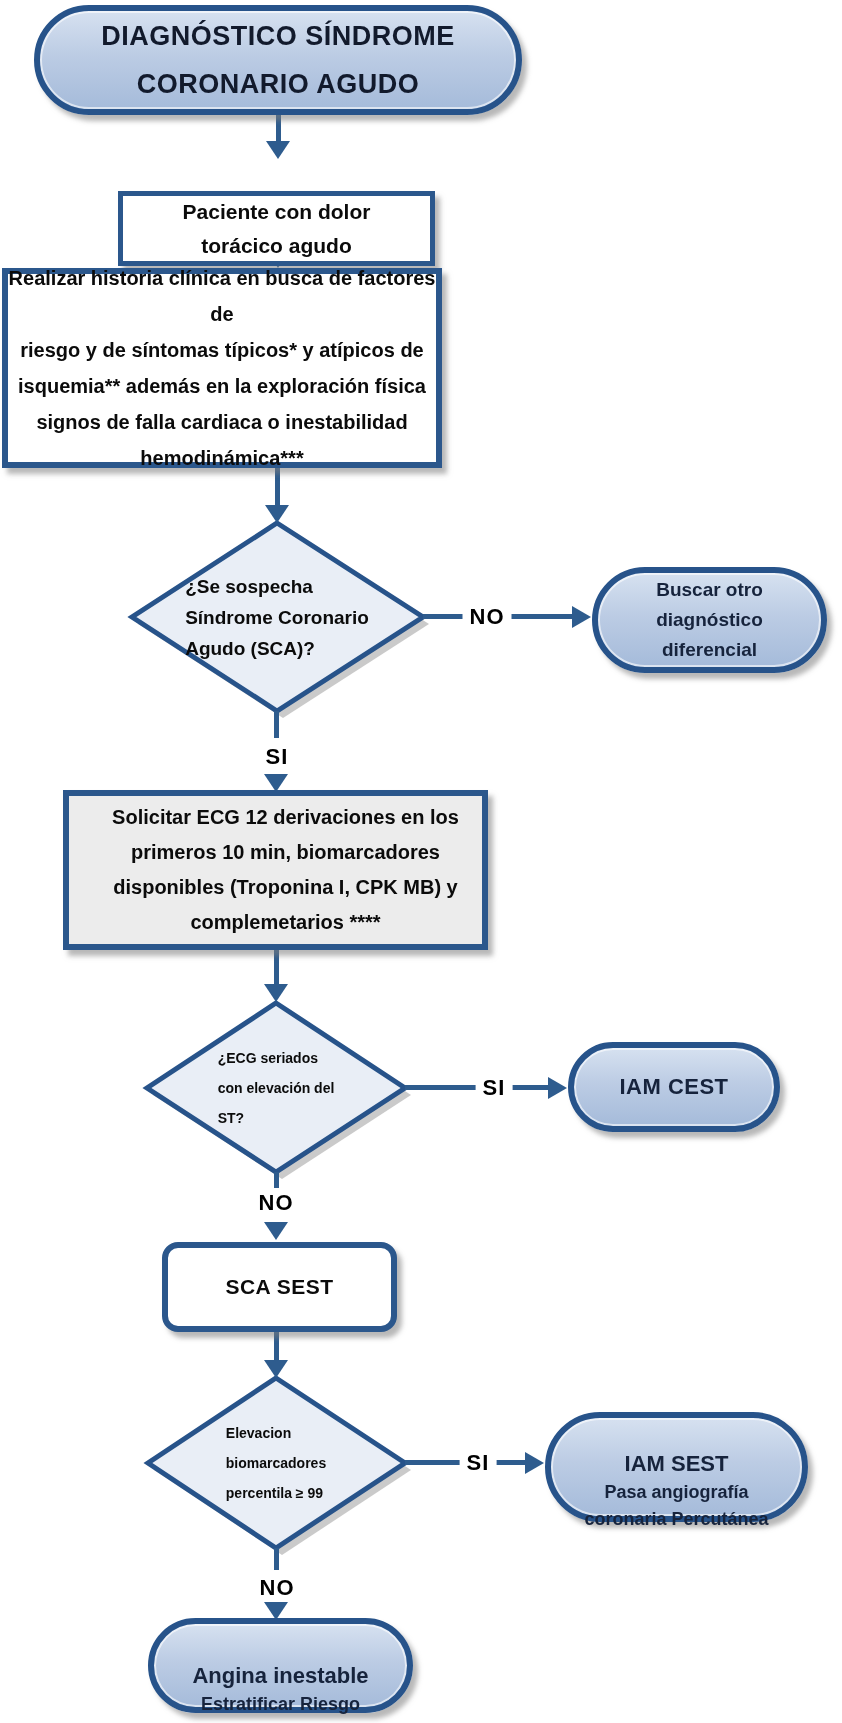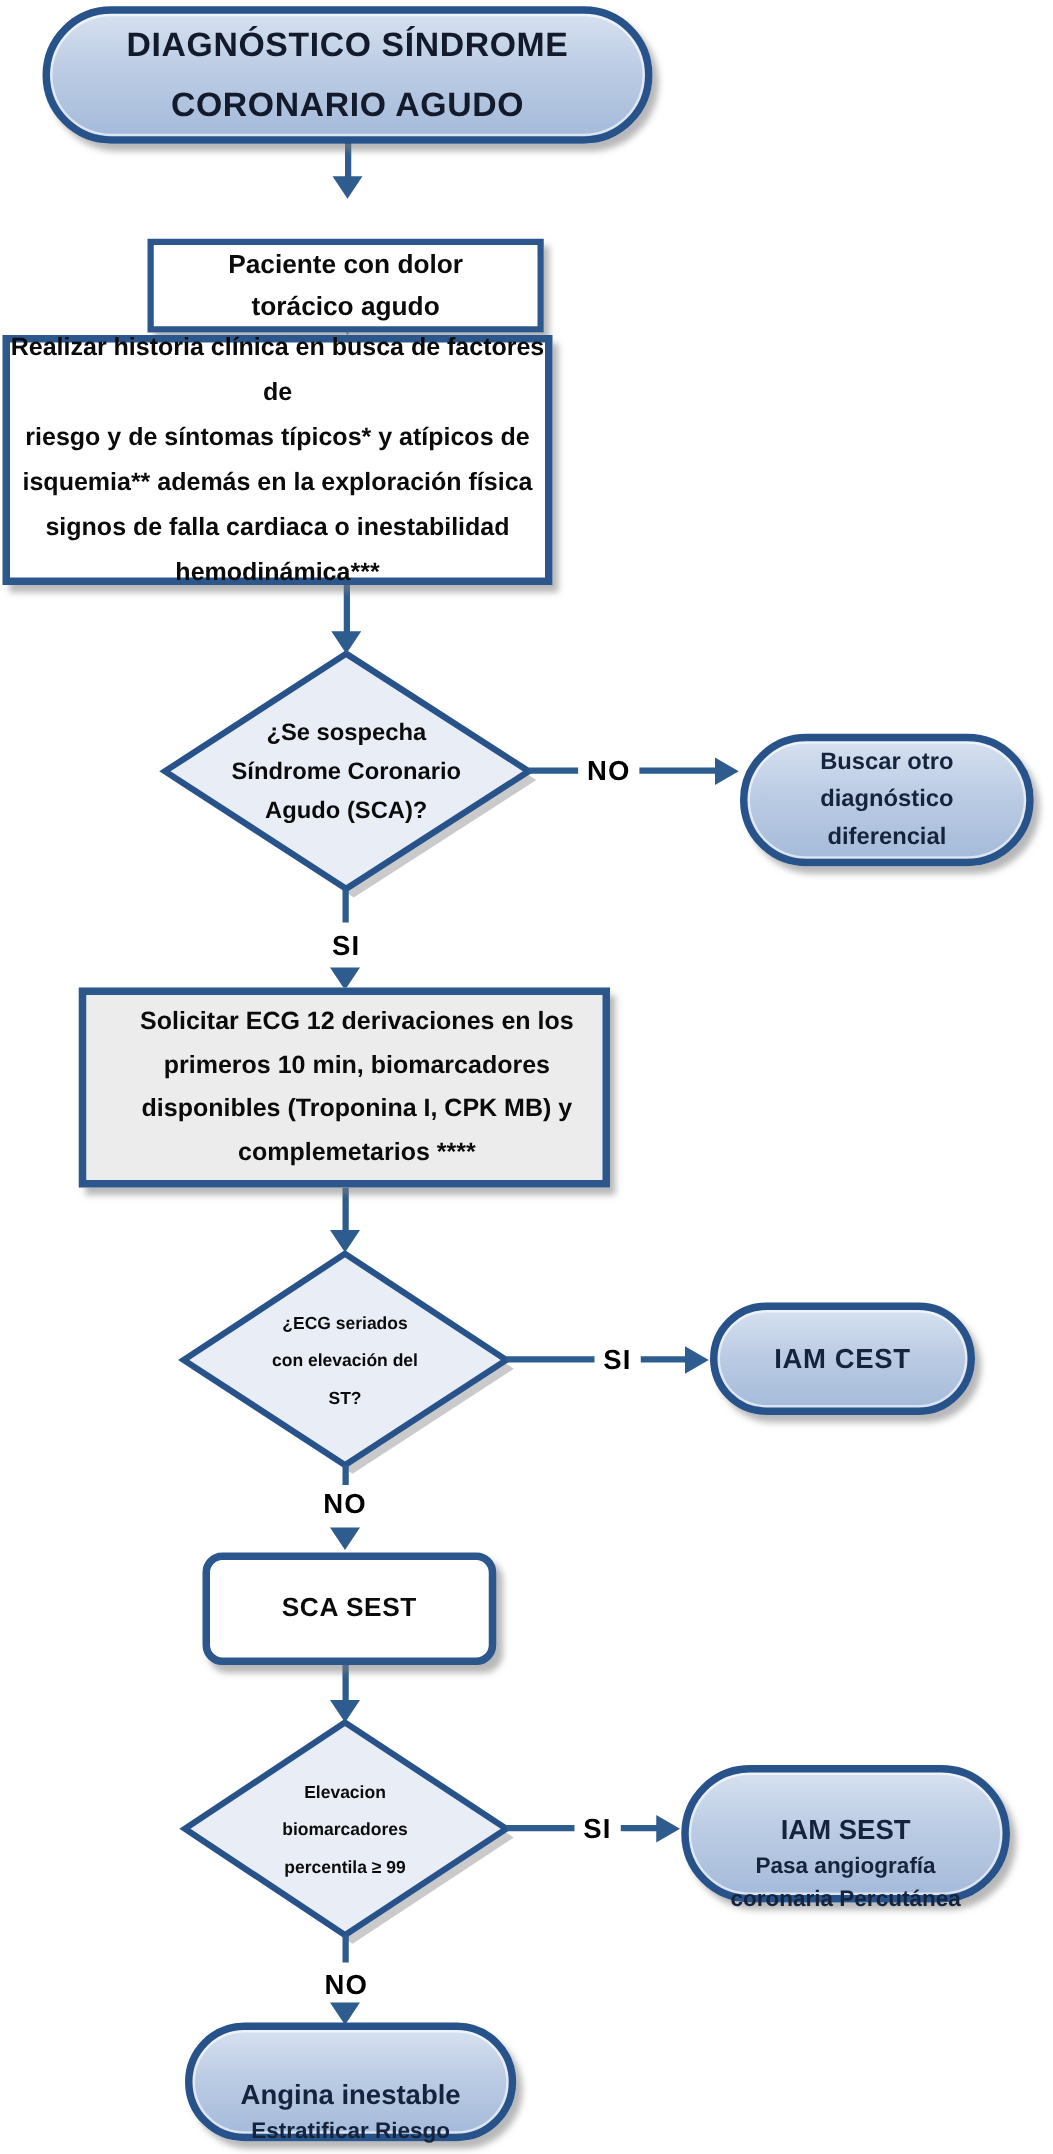--- a/index.html
+++ b/index.html
@@ -18,21 +18,21 @@
     color:#16233c;font-weight:700;
   }
   .rect{
     border:5px solid #2b578c;background:#ffffff;
     box-shadow:5px 6px 5px rgba(125,125,125,.55);
     color:#0b0b0b;font-weight:700;
   }
   .rect.gray{background:#ececec;}
   .rect.thick{border-width:6px;}
   .diamond-text{position:absolute;display:flex;align-items:center;justify-content:center;
-        text-align:center;white-space:pre-line;color:#0b0b0b;font-weight:700;z-index:3;}
+        text-align:left;white-space:pre-line;color:#0b0b0b;font-weight:700;z-index:3;}
   .vline{position:absolute;width:5px;background:#2e5c8e;z-index:2;}
   .hline{position:absolute;height:5px;background:#2e5c8e;z-index:2;}
   .ah-down{position:absolute;width:0;height:0;z-index:2;
         border-left:12px solid transparent;border-right:12px solid transparent;
         border-top:18px solid #2e5c8e;}
   .ah-right{position:absolute;width:0;height:0;z-index:2;
         border-top:11px solid transparent;border-bottom:11px solid transparent;
         border-left:19px solid #2e5c8e;}
   .edge-label{position:absolute;transform:translate(-50%,-50%);z-index:4;
         font-weight:800;font-size:22px;line-height:1;color:#000;background:#fff;
@@ -88,21 +88,21 @@
   <div class="ah-down" style="left:265px;top:505px;"></div>
 
   <div class="diamond-text d1-text" style="left:157px;top:567px;width:240px;height:100px;">¿Se sospecha
 Síndrome Coronario
 Agudo (SCA)?</div>
 
   <div class="hline" style="left:423px;top:614px;width:150px;"></div>
   <div class="ah-right" style="left:572px;top:606px;"></div>
   <div class="edge-label" style="left:487px;top:617px;">NO</div>
 
-  <div class="node stadium buscar-node" style="left:592px;top:587px;width:235px;height:106px;border-radius:53px;">Buscar otro
+  <div class="node stadium buscar-node" style="left:592px;top:567px;width:235px;height:106px;border-radius:53px;">Buscar otro
 diagnóstico
 diferencial</div>
 
   <div class="vline" style="left:274px;top:711px;height:27px;"></div>
   <div class="edge-label" style="left:277px;top:757px;">SI</div>
   <div class="ah-down" style="left:264px;top:774px;"></div>
 
   <div class="node rect thick gray ecg-node" style="left:63px;top:790px;width:425px;height:160px;">Solicitar ECG 12 derivaciones en los
 primeros 10 min, biomarcadores
 disponibles (Troponina I, CPK MB) y

